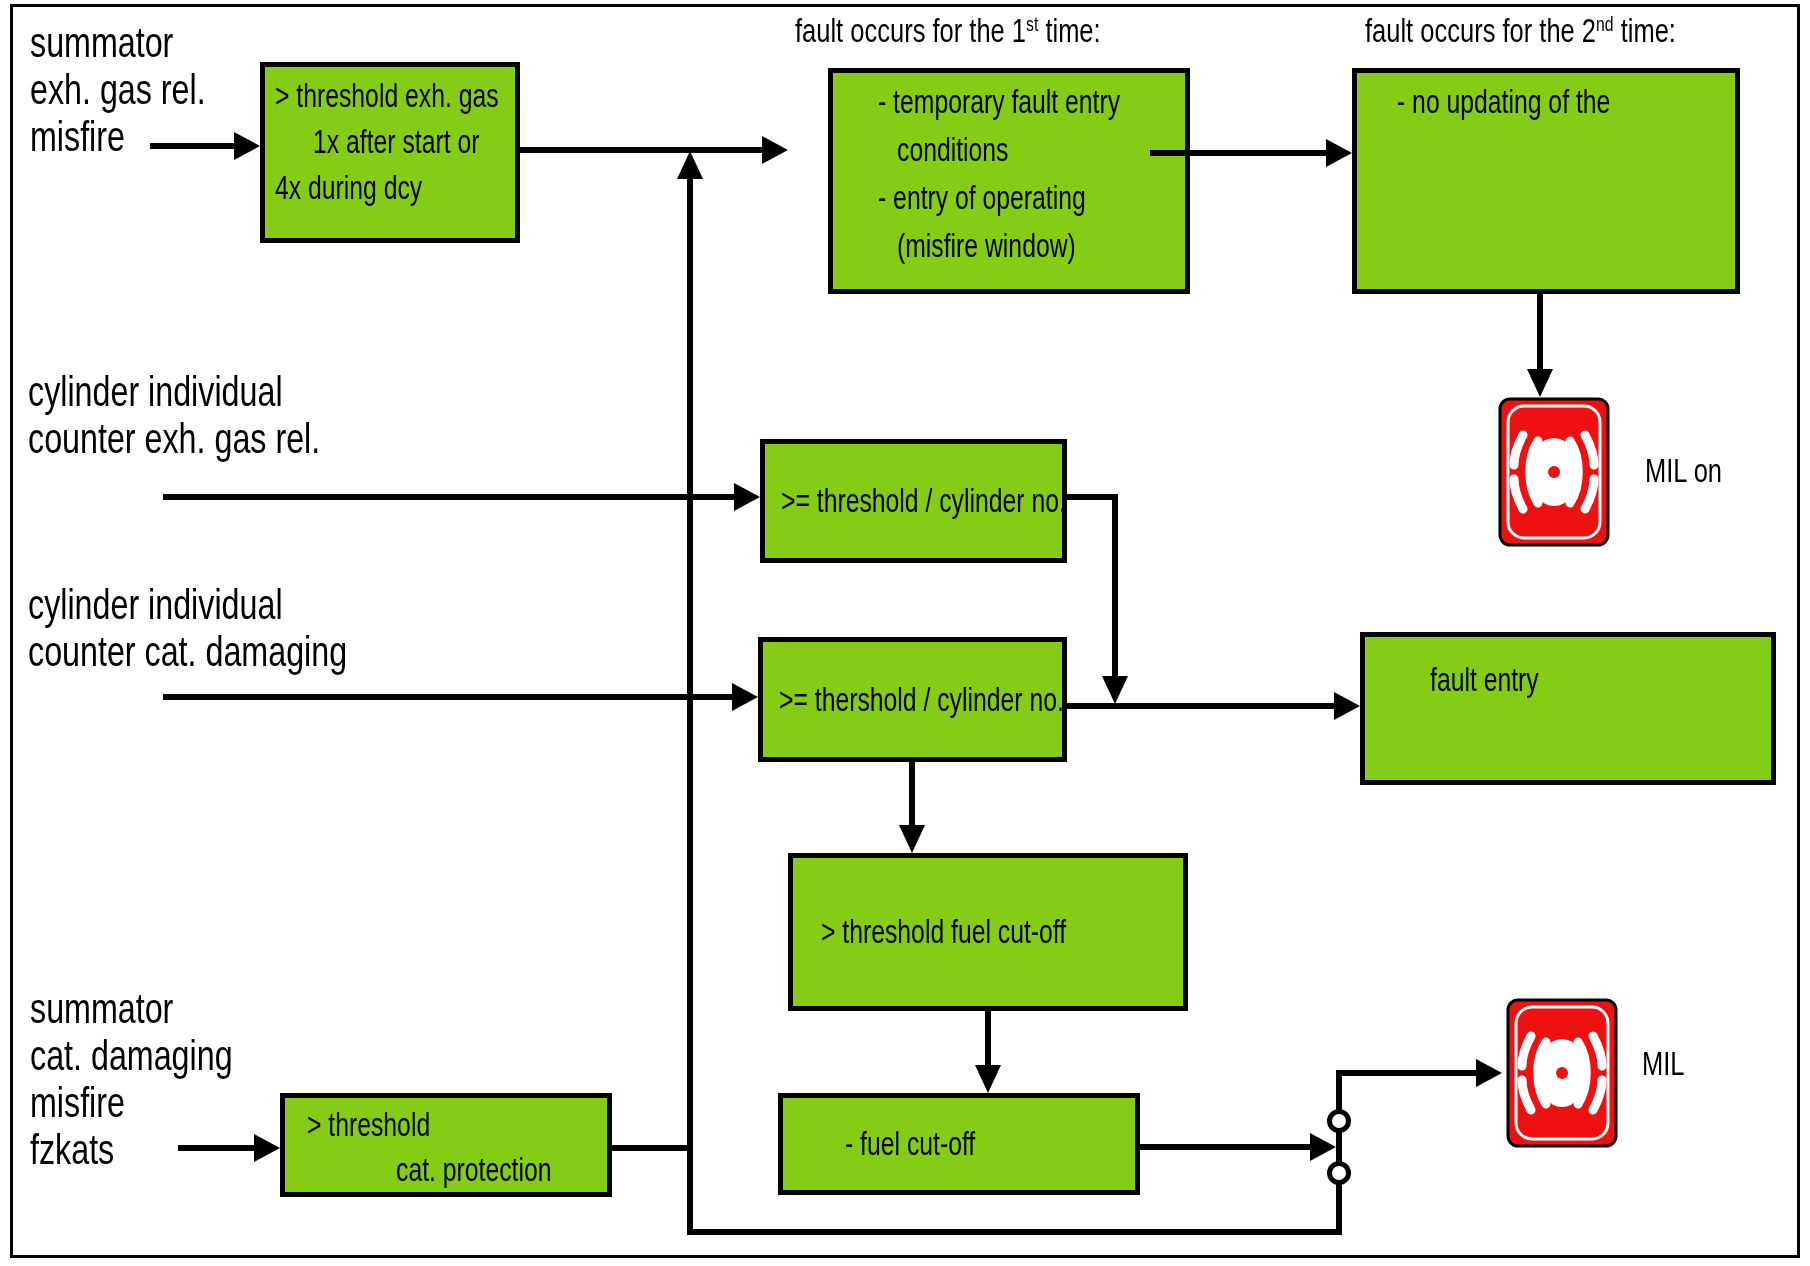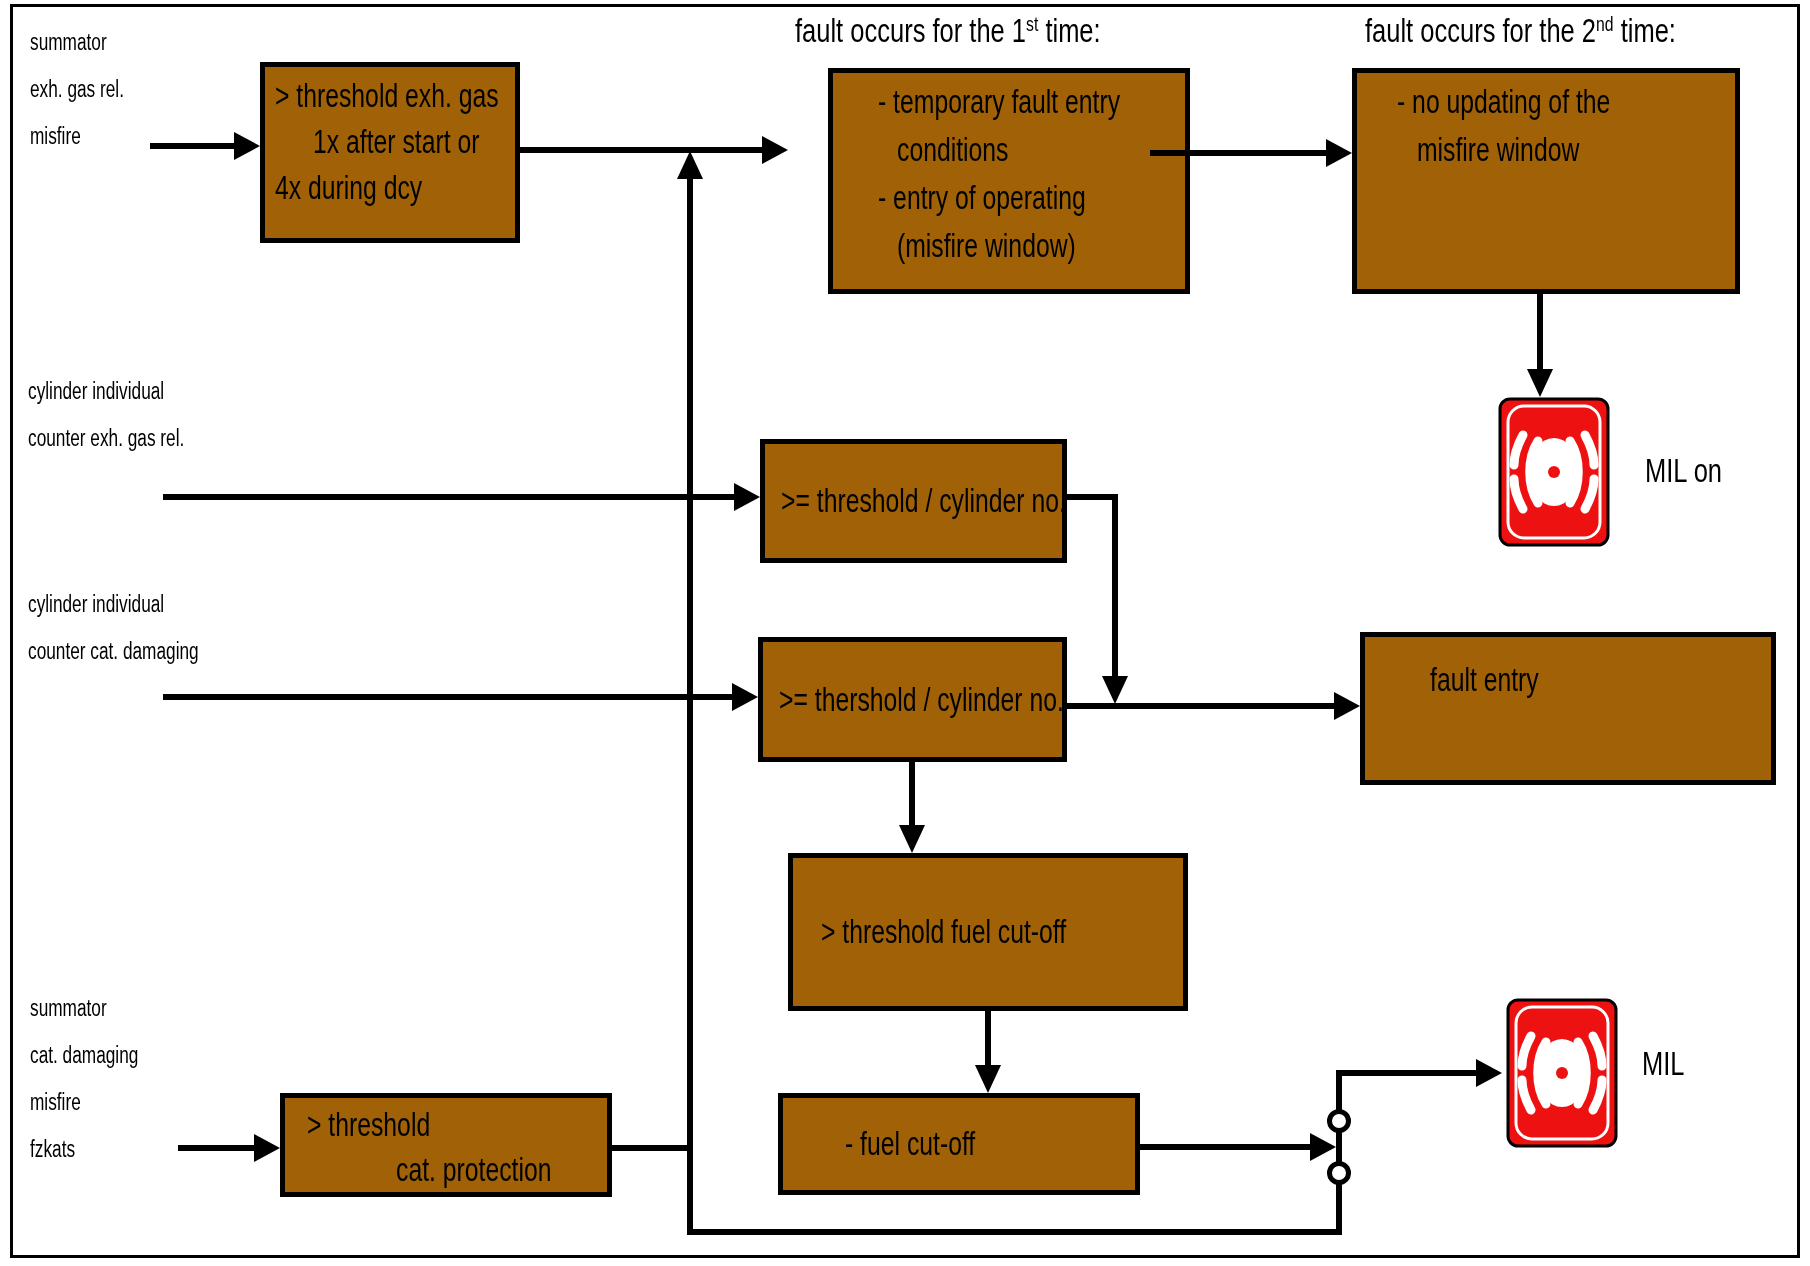--- a/index.html
+++ b/index.html
@@ -2,25 +2,25 @@
 <html style="--mil-red: #ee1111;"><head>
 <meta charset="utf-8">
 <style>
   html,body{margin:0;padding:0;background:#fff;}
   .stage{
     position:relative;width:1810px;height:1266px;background:#ffffff;
     font-family:"Liberation Sans",sans-serif;color:#000;overflow:hidden;
   }
   .frame{position:absolute;left:10px;top:4px;width:1790px;height:1254px;
     border:3px solid #000;box-sizing:border-box;}
-  .box{position:absolute;border:5px solid #000;background:#a16207;box-sizing:border-box;}
+  .box{position:absolute;border:5px solid #000;background:#84cc16;box-sizing:border-box;}
   .box.vc{display:flex;flex-direction:column;justify-content:center;}
   .bl{line-height:48px;font-size:33px;white-space:nowrap;}
   .tx{display:inline-block;transform:scaleX(0.75);transform-origin:0 50%;white-space:nowrap;}
-  .lblk{position:absolute;font-size:23px;line-height:47px;white-space:nowrap;}
+  .lblk{position:absolute;font-size:43px;line-height:47px;white-space:nowrap;}
   .hdr{position:absolute;font-size:34px;line-height:40px;white-space:nowrap;}
   .sup{font-size:21px;position:relative;top:-11px;}
   .wr{position:absolute;background:#000;}
   .ah{position:absolute;width:0;height:0;}
   .ah-r{border-top:14px solid transparent;border-bottom:14px solid transparent;border-left:26px solid #000;}
   .ah-d{border-left:13px solid transparent;border-right:13px solid transparent;border-top:28px solid #000;}
   .ah-u{border-left:13px solid transparent;border-right:13px solid transparent;border-bottom:28px solid #000;}
   .node{position:absolute;width:24px;height:24px;border:5px solid #000;border-radius:50%;
     background:#fff;box-sizing:border-box;}
   .mil{position:absolute;}
@@ -74,21 +74,20 @@
 
   <div class="box" style="left:828px;top:68px;width:362px;height:226px;padding:5px 4px 0 45px;">
     <div class="bl"><span class="tx">- temporary fault entry</span></div>
     <div class="bl"><span class="tx ind19">conditions</span></div>
     <div class="bl"><span class="tx">- entry of operating</span></div>
     <div class="bl"><span class="tx ind19">(misfire window)</span></div>
   </div>
 
   <div class="box" style="left:1352px;top:68px;width:388px;height:226px;padding:5px 4px 0 40px;">
     <div class="bl"><span class="tx">- no updating of the</span></div>
-    <div class="bl"><span class="tx ind20">misfire window</span></div>
   </div>
 
   <div class="box vc" style="left:760px;top:439px;width:307px;height:124px;padding-left:16px;">
     <div class="bl"><span class="tx">&gt;= threshold / cylinder no.</span></div>
   </div>
 
   <div class="box vc" style="left:758px;top:637px;width:309px;height:125px;padding-left:16px;">
     <div class="bl"><span class="tx">&gt;= thershold / cylinder no.</span></div>
   </div>
 

